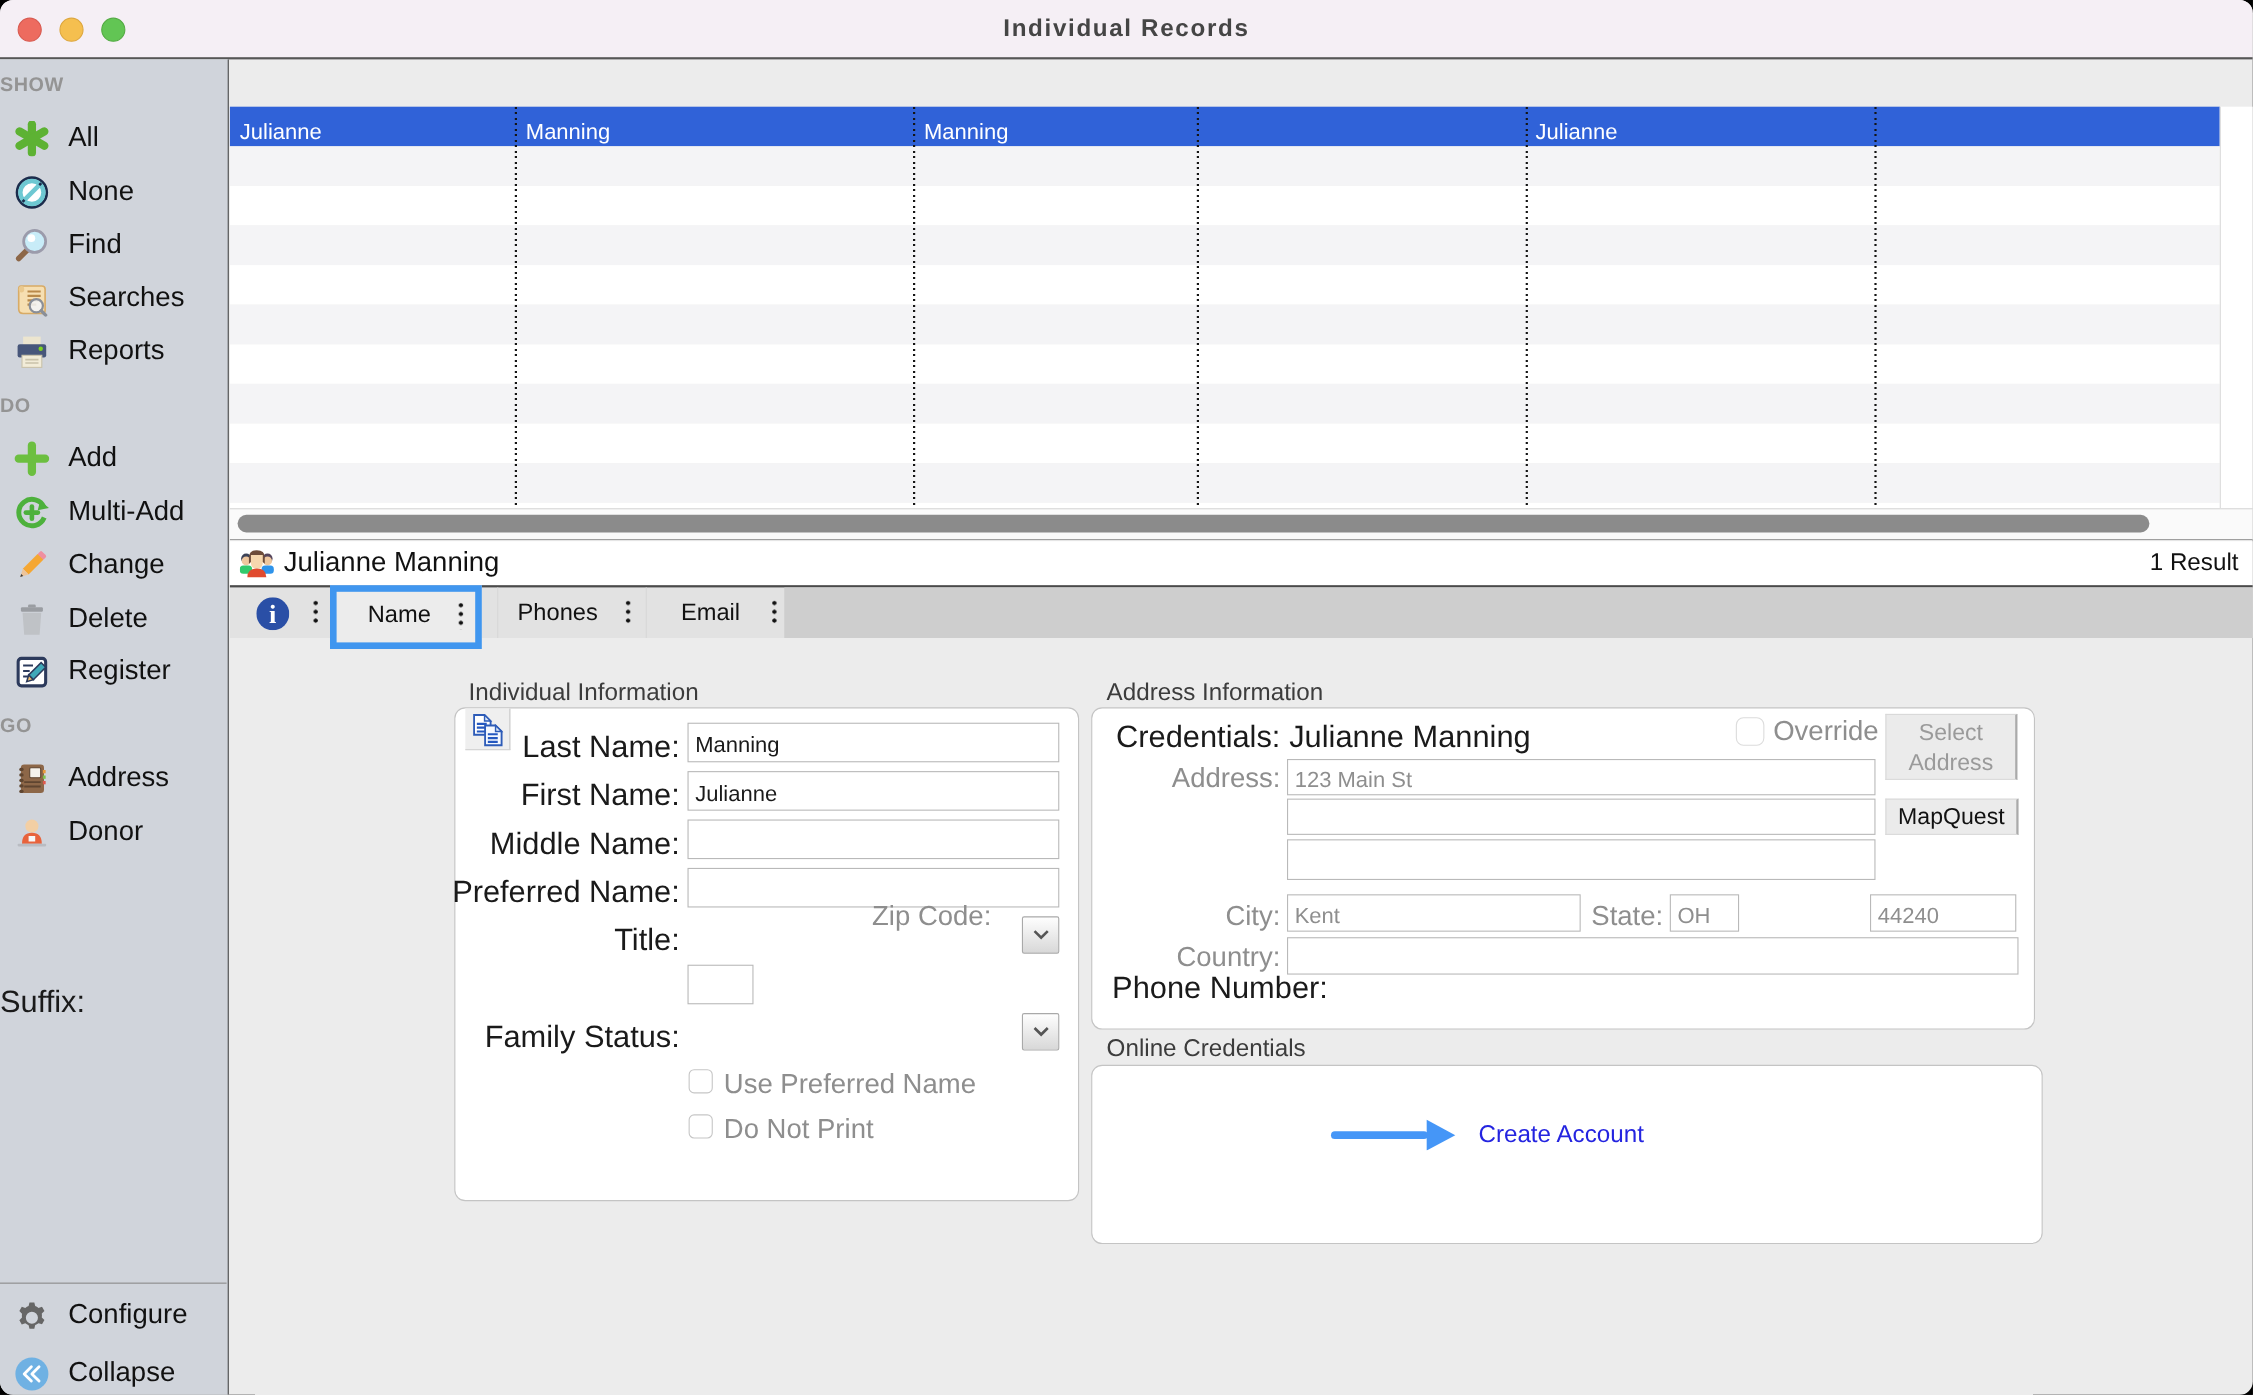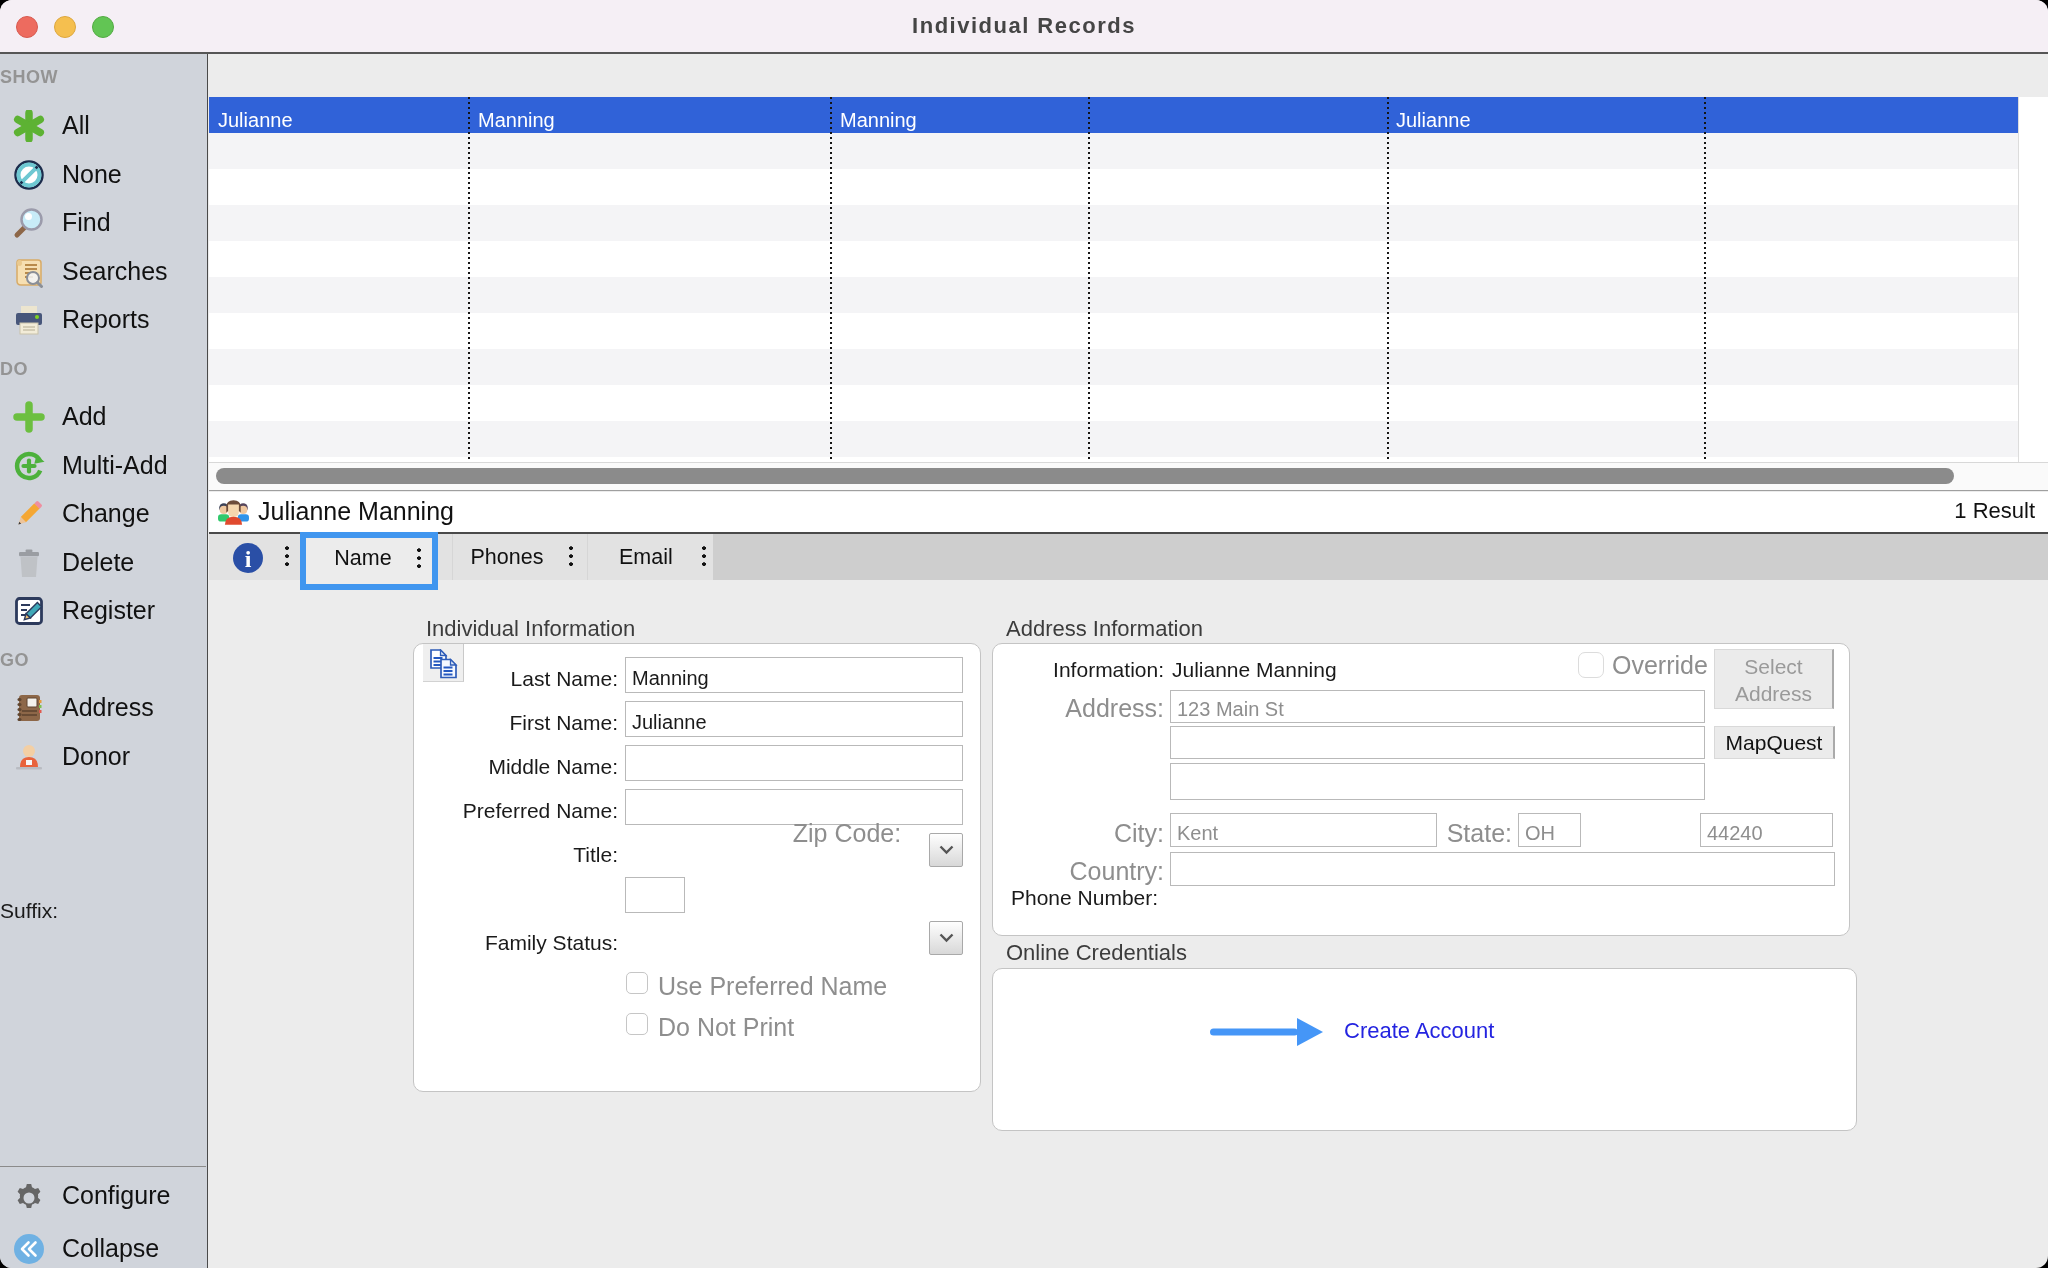--- a/index.html
+++ b/index.html
@@ -47,21 +47,21 @@
   #tabdark { position:absolute; left:504px; top:0; width:1335px; height:46px; background:#cecece; }
   .vdots { position:absolute; width:4px; height:24px; top:12px;
            background-image:radial-gradient(circle at 2px 2.2px, #111 1.65px, transparent 2.1px);
            background-size:4px 8px; background-repeat:repeat-y; }
   #nametab { position:absolute; left:91px; top:-2px; width:138px; height:58px;
              border:6px solid #4096ef; background:#ececec; }
   .tabtx { position:absolute; top:0; height:48px; line-height:46px; font-size:21.5px; color:#111; }
   
   .gbox { position:absolute; background:#fff; border:1px solid #c4c4c4; border-radius:10px; }
   .glabel { position:absolute; font-size:22px; color:#3c3c3c; transform:translateY(-50%); white-space:nowrap; }
-  .flabel { position:absolute; font-size:21px; color:#1a1a1a; transform:translateY(-50%); white-space:nowrap; }
+  .flabel { position:absolute; font-size:28px; color:#1a1a1a; transform:translateY(-50%); white-space:nowrap; }
   .glab   { position:absolute; font-size:25px; color:#8e8e8e; transform:translateY(-50%); white-space:nowrap; }
   .inp { position:absolute; background:#fff; border:1px solid #b9b9b9; font-size:20px; color:#1a1a1a;
          padding-left:6px; white-space:nowrap; }
   .inp.gray { color:#8e8e8e; }
   .ddbtn { position:absolute; width:34px; height:34px; border:1px solid #a9a9a9; border-radius:2px;
            background:linear-gradient(#fefefe,#d8d8d8); }
   .cb { position:absolute; width:22px; height:22px; border:1.5px solid #c6c6c6; border-radius:5px; background:#fff; }
   .btn { position:absolute; background:#ebebeb; border:1px solid #d9d9d9; border-right:2px solid #aaa;
          text-align:center; font-size:21px; }
 </style>
@@ -345,21 +345,21 @@
       <path d="M2.5 2.5 L8.5 8.5 L14.5 2.5" stroke="#555" stroke-width="2.4" fill="none"></path>
       </svg>
   </div>
   <div class="cb" style="left:626px;top:972px;"></div>
   <div class="glab" style="left:658px;top:986px;">Use Preferred Name</div>
   <div class="cb" style="left:626px;top:1013px;"></div>
   <div class="glab" style="left:658px;top:1027px;">Do Not Print</div>
 
   <div class="glabel" style="left:1006px;top:629px;">Address Information</div>
   <div class="gbox" style="left:992px;top:643px;width:858px;height:293px;"></div>
-  <div class="flabel" style="left:0px;top:670px;width:1164px;text-align:right;">Information:</div>
+  <div class="flabel" style="left:0px;top:670px;width:1164px;text-align:right;">Credentials:</div>
   <div class="flabel" style="left:1172px;top:670px;">Julianne Manning</div>
   <div class="cb" style="left:1578px;top:652px;width:26px;height:26px;border-color:#dcdcdc;border-radius:7px;"></div>
   <div class="glab" style="left:1612px;top:665px;">Override</div>
   <div class="btn" style="left:1714px;top:649px;width:120px;height:60px;color:#9a9a9a;line-height:27px;padding-top:3px;">Select<br>Address</div>
   <div class="btn" style="left:1714px;top:726px;width:121px;height:33px;color:#111;line-height:31px;">MapQuest</div>
 
   <div class="glab" style="left:0px;top:708px;width:1164px;text-align:right;">Address:</div>
   <div class="inp gray" style="left:1170px;top:690px;width:535px;height:33px;line-height:37px;">123 Main St</div>
   <div class="inp" style="left:1170px;top:726px;width:535px;height:33px;"></div>
   <div class="inp" style="left:1170px;top:763px;width:535px;height:37px;"></div>

